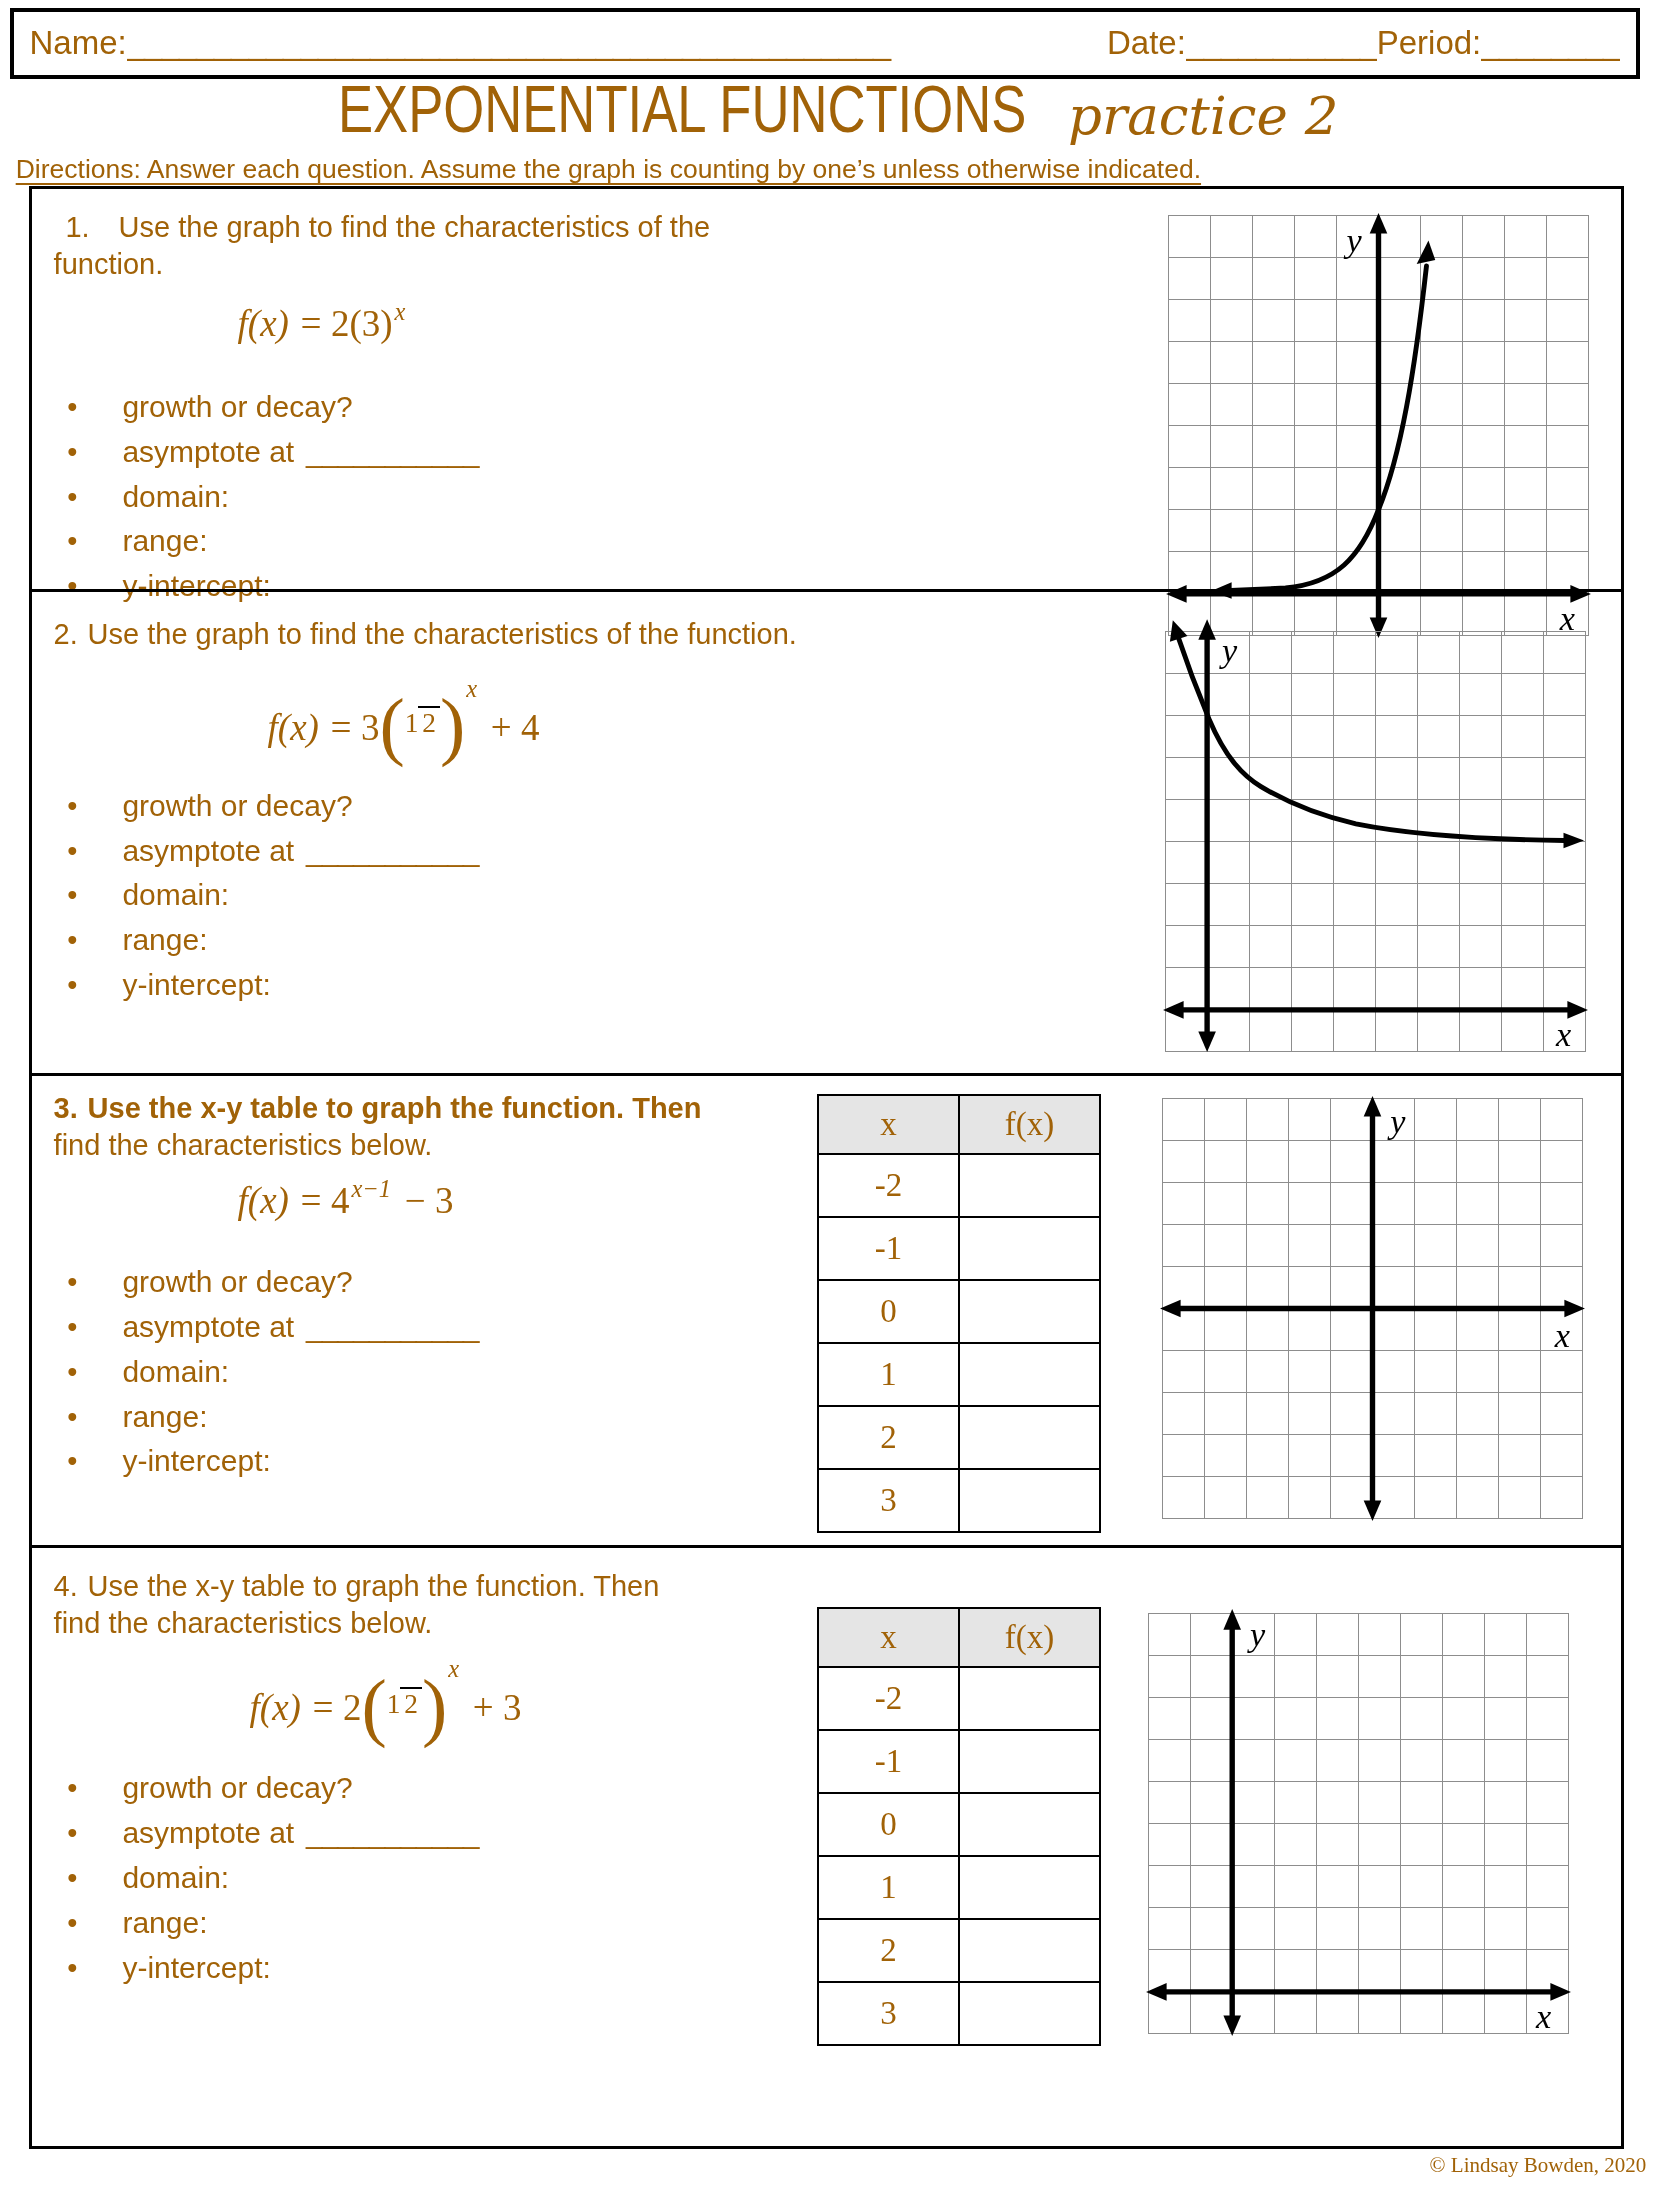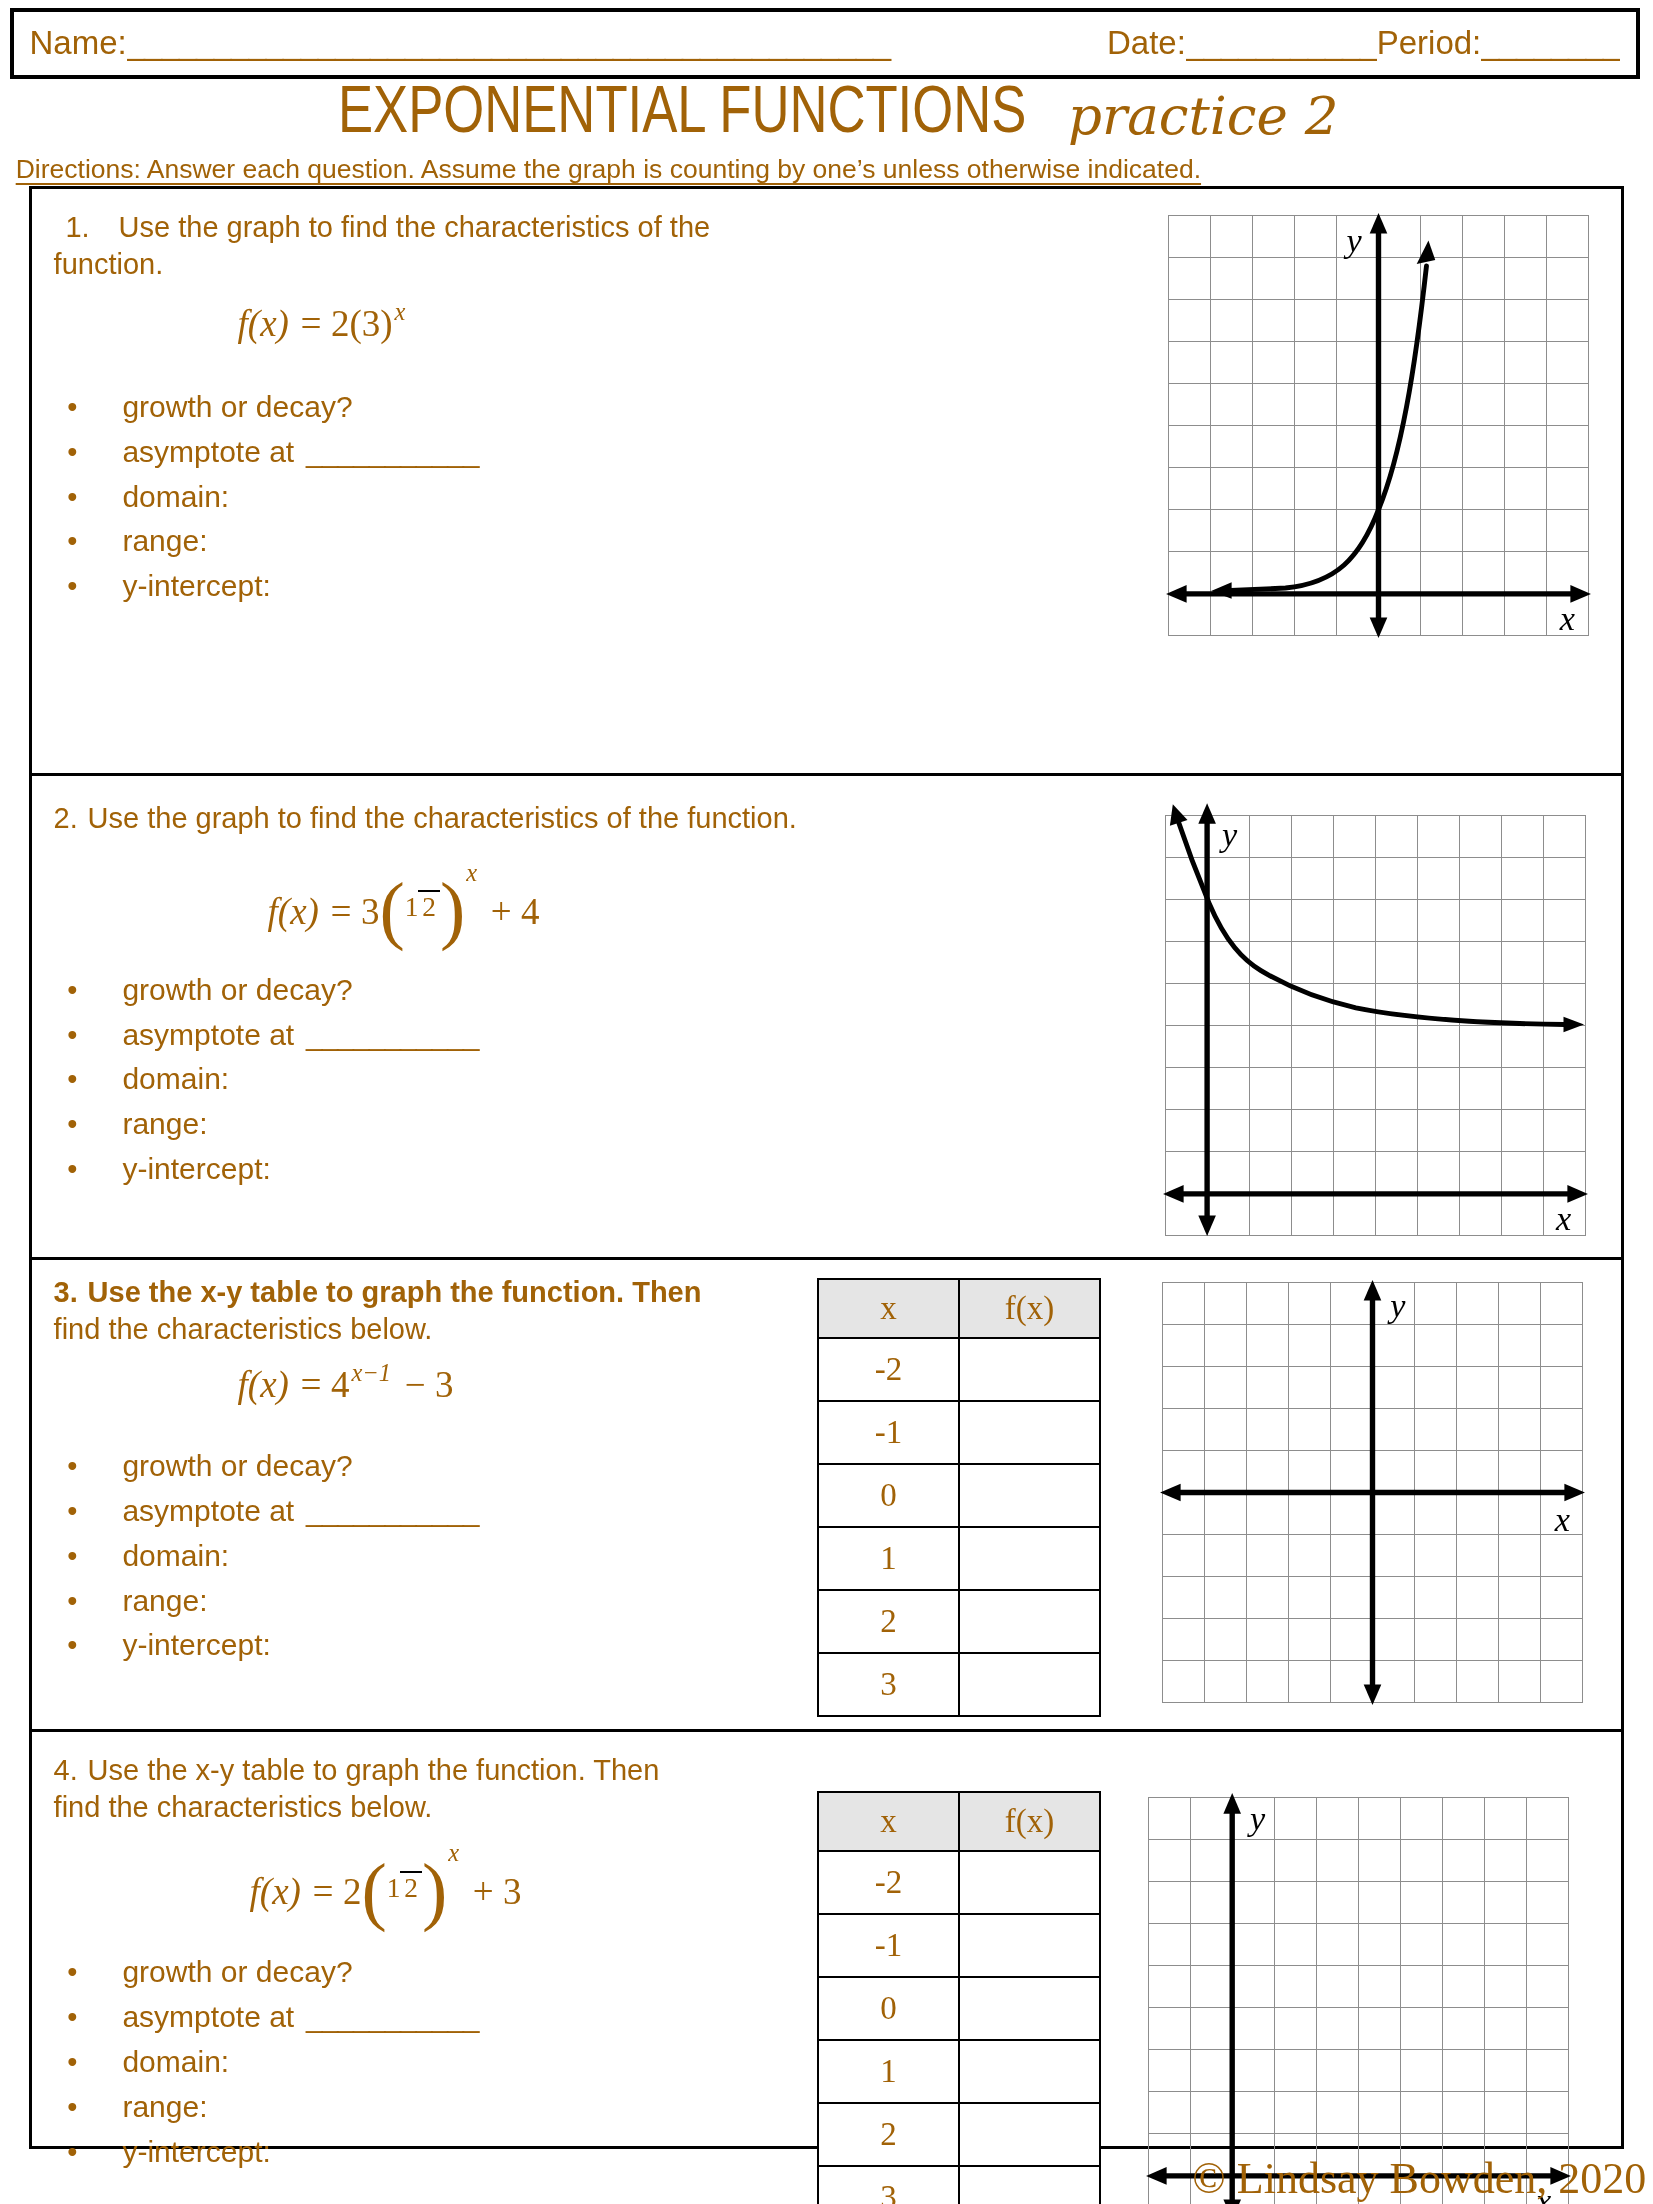--- a/index.html
+++ b/index.html
@@ -21,21 +21,21 @@
                 font-size:53px;margin-left:15.7px;}
 
   .directions{position:absolute;top:154px;left:15.7px;font-size:26.5px;
               text-decoration:underline;text-underline-offset:4.9px;}
 
   
   .main-box{position:absolute;left:29px;top:186px;width:1595px;height:1963px;
             border:3.9px solid #000;box-sizing:border-box;}
   .section{position:relative;width:100%;box-sizing:border-box;}
   .section + .section{border-top:3.9px solid #000;}
-  #sec1{height:584px;} #sec2{height:484px;} #sec3{height:472px;} #sec4{height:515px;}
+  #sec1{height:400px;} #sec2{height:484px;} #sec3{height:472px;} #sec4{height:515px;}
 
   .qcol{position:absolute;left:21.6px;top:0;width:755px;}
   .prompt{font-size:29px;line-height:37px;}
   .qnum{margin-right:9.8px;}
   #sec1 .qnum{margin-right:29px;margin-left:11.8px;}
 
   
   .formula{font-family:"Liberation Serif",serif;font-size:37px;white-space:nowrap;width:max-content;}
   .mi{font-style:italic;margin-right:7.8px;}
   .exp{font-style:italic;font-size:24.5px;vertical-align:15.7px;margin-left:2px;}
@@ -83,21 +83,21 @@
   .graph line{stroke:#000;stroke-width:5.5px;}
   .graph path{stroke:#000;stroke-width:5px;fill:none;stroke-linecap:round;}
   .graph polygon{fill:#000;}
   .axis-label{font-family:"Liberation Serif",serif;font-style:italic;font-size:35px;fill:#000;}
   #graph-q1{left:1136px;top:25.5px;}
   #graph-q2{left:1133px;top:39px;}
   #graph-q3{left:1130px;top:21.6px;}
   #graph-q4{left:1116px;top:65px;}
 
   .copyright{position:absolute;right:7.8px;top:2153px;font-family:"Liberation Serif",serif;
-             font-size:44px;}
+             font-size:21px;}
 </style>
 </head>
 <body>
 
 <div id="page">
 
   <div class="name-box">
     <span class="lbl">Name:</span>
     <span class="run grow">____________________________________________</span>
     <span class="lbl">Date:</span>

